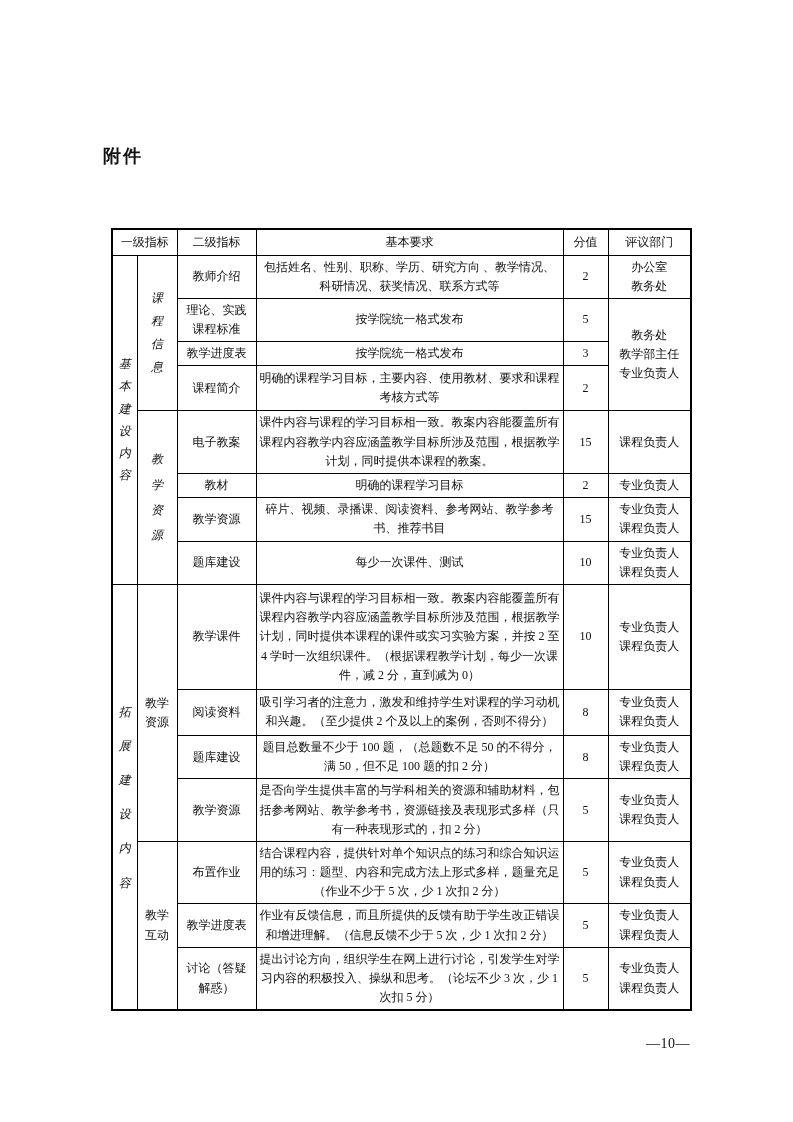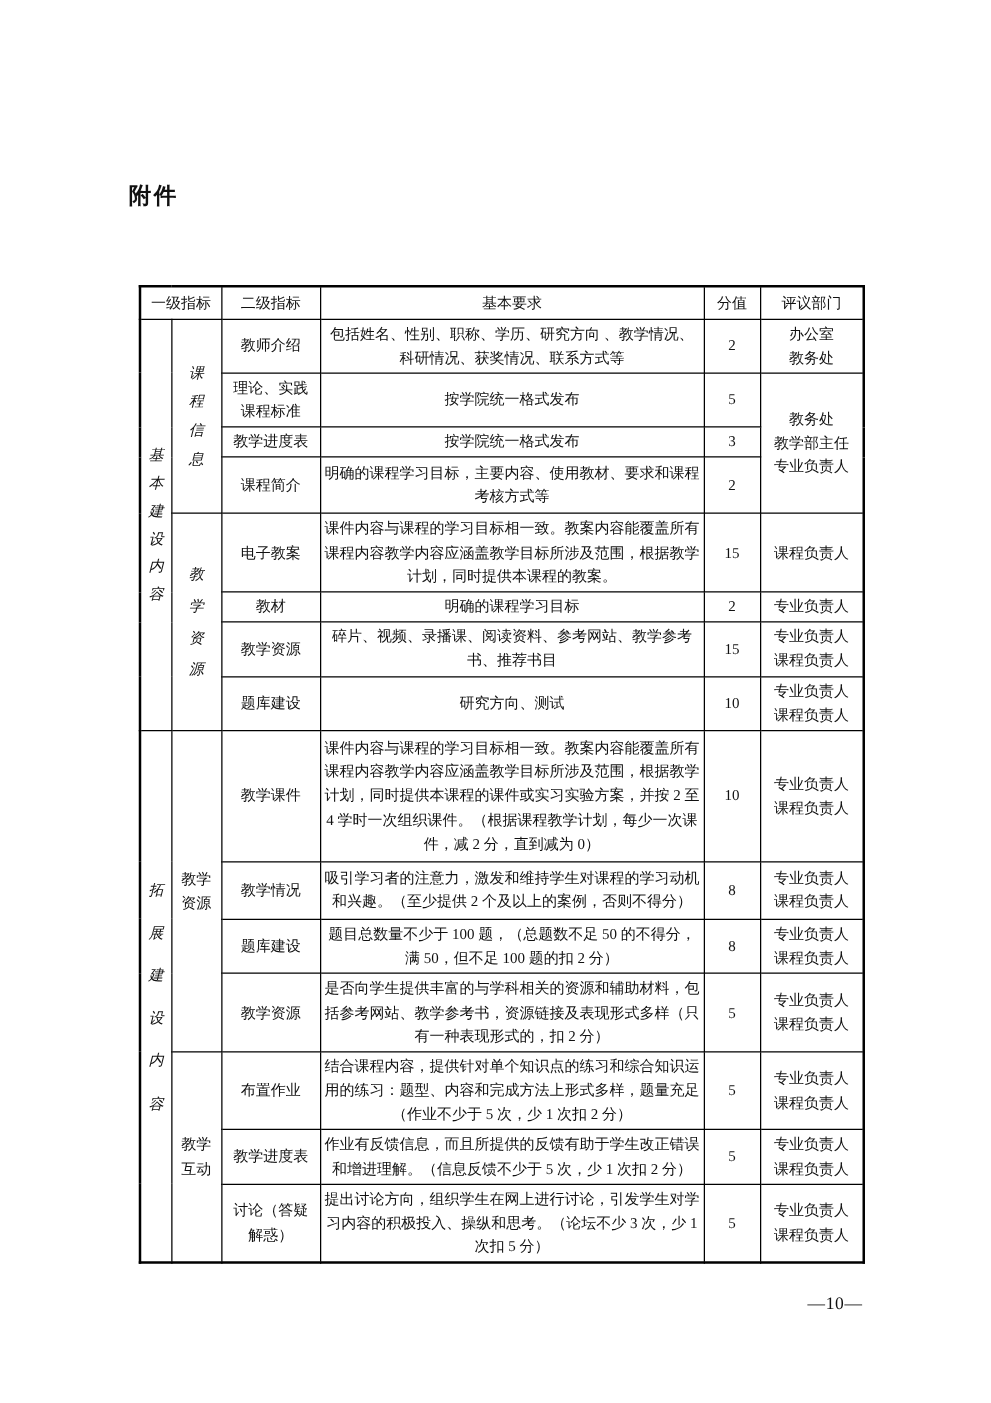--- a/index.html
+++ b/index.html
@@ -160,39 +160,39 @@
       </tr>
       <tr style="height:41px;">
         <td class="pre">教学资源</td>
         <td class="req-cell">碎片、视频、录播课、阅读资料、参考网站、教学参考书、推荐书目</td>
         <td>15</td>
         <td class="pre">专业负责人
 课程负责人</td>
       </tr>
       <tr style="height:43px;">
         <td class="pre">题库建设</td>
-        <td class="req-cell">研究方向、测试</td>
+        <td class="req-cell">每少一次课件、测试</td>
         <td>10</td>
         <td class="pre">专业负责人
 课程负责人</td>
       </tr>
       <tr style="height:105px;">
         <td rowspan="7">
             <div class="v-text lh-ext">拓展建设内容</div>
           </td>
         <td rowspan="4" class="pre grp-pre">教学
 资源</td>
         <td class="pre">教学课件</td>
         <td class="req-cell">课件内容与课程的学习目标相一致。教案内容能覆盖所有课程内容教学内容应涵盖教学目标所涉及范围，根据教学计划，同时提供本课程的课件或实习实验方案，并按 2 至 4 学时一次组织课件。（根据课程教学计划，每少一次课件，减 2 分，直到减为 0）</td>
         <td>10</td>
         <td class="pre">专业负责人
 课程负责人</td>
       </tr>
       <tr style="height:46px;">
-        <td class="pre">教学情况</td>
+        <td class="pre">阅读资料</td>
         <td class="req-cell">吸引学习者的注意力，激发和维持学生对课程的学习动机和兴趣。（至少提供 2 个及以上的案例，否则不得分）</td>
         <td>8</td>
         <td class="pre">专业负责人
 课程负责人</td>
       </tr>
       <tr style="height:42px;">
         <td class="pre">题库建设</td>
         <td class="req-cell">题目总数量不少于 100 题，（总题数不足 50 的不得分，满 50，但不足 100 题的扣 2 分）</td>
         <td>8</td>
         <td class="pre">专业负责人

